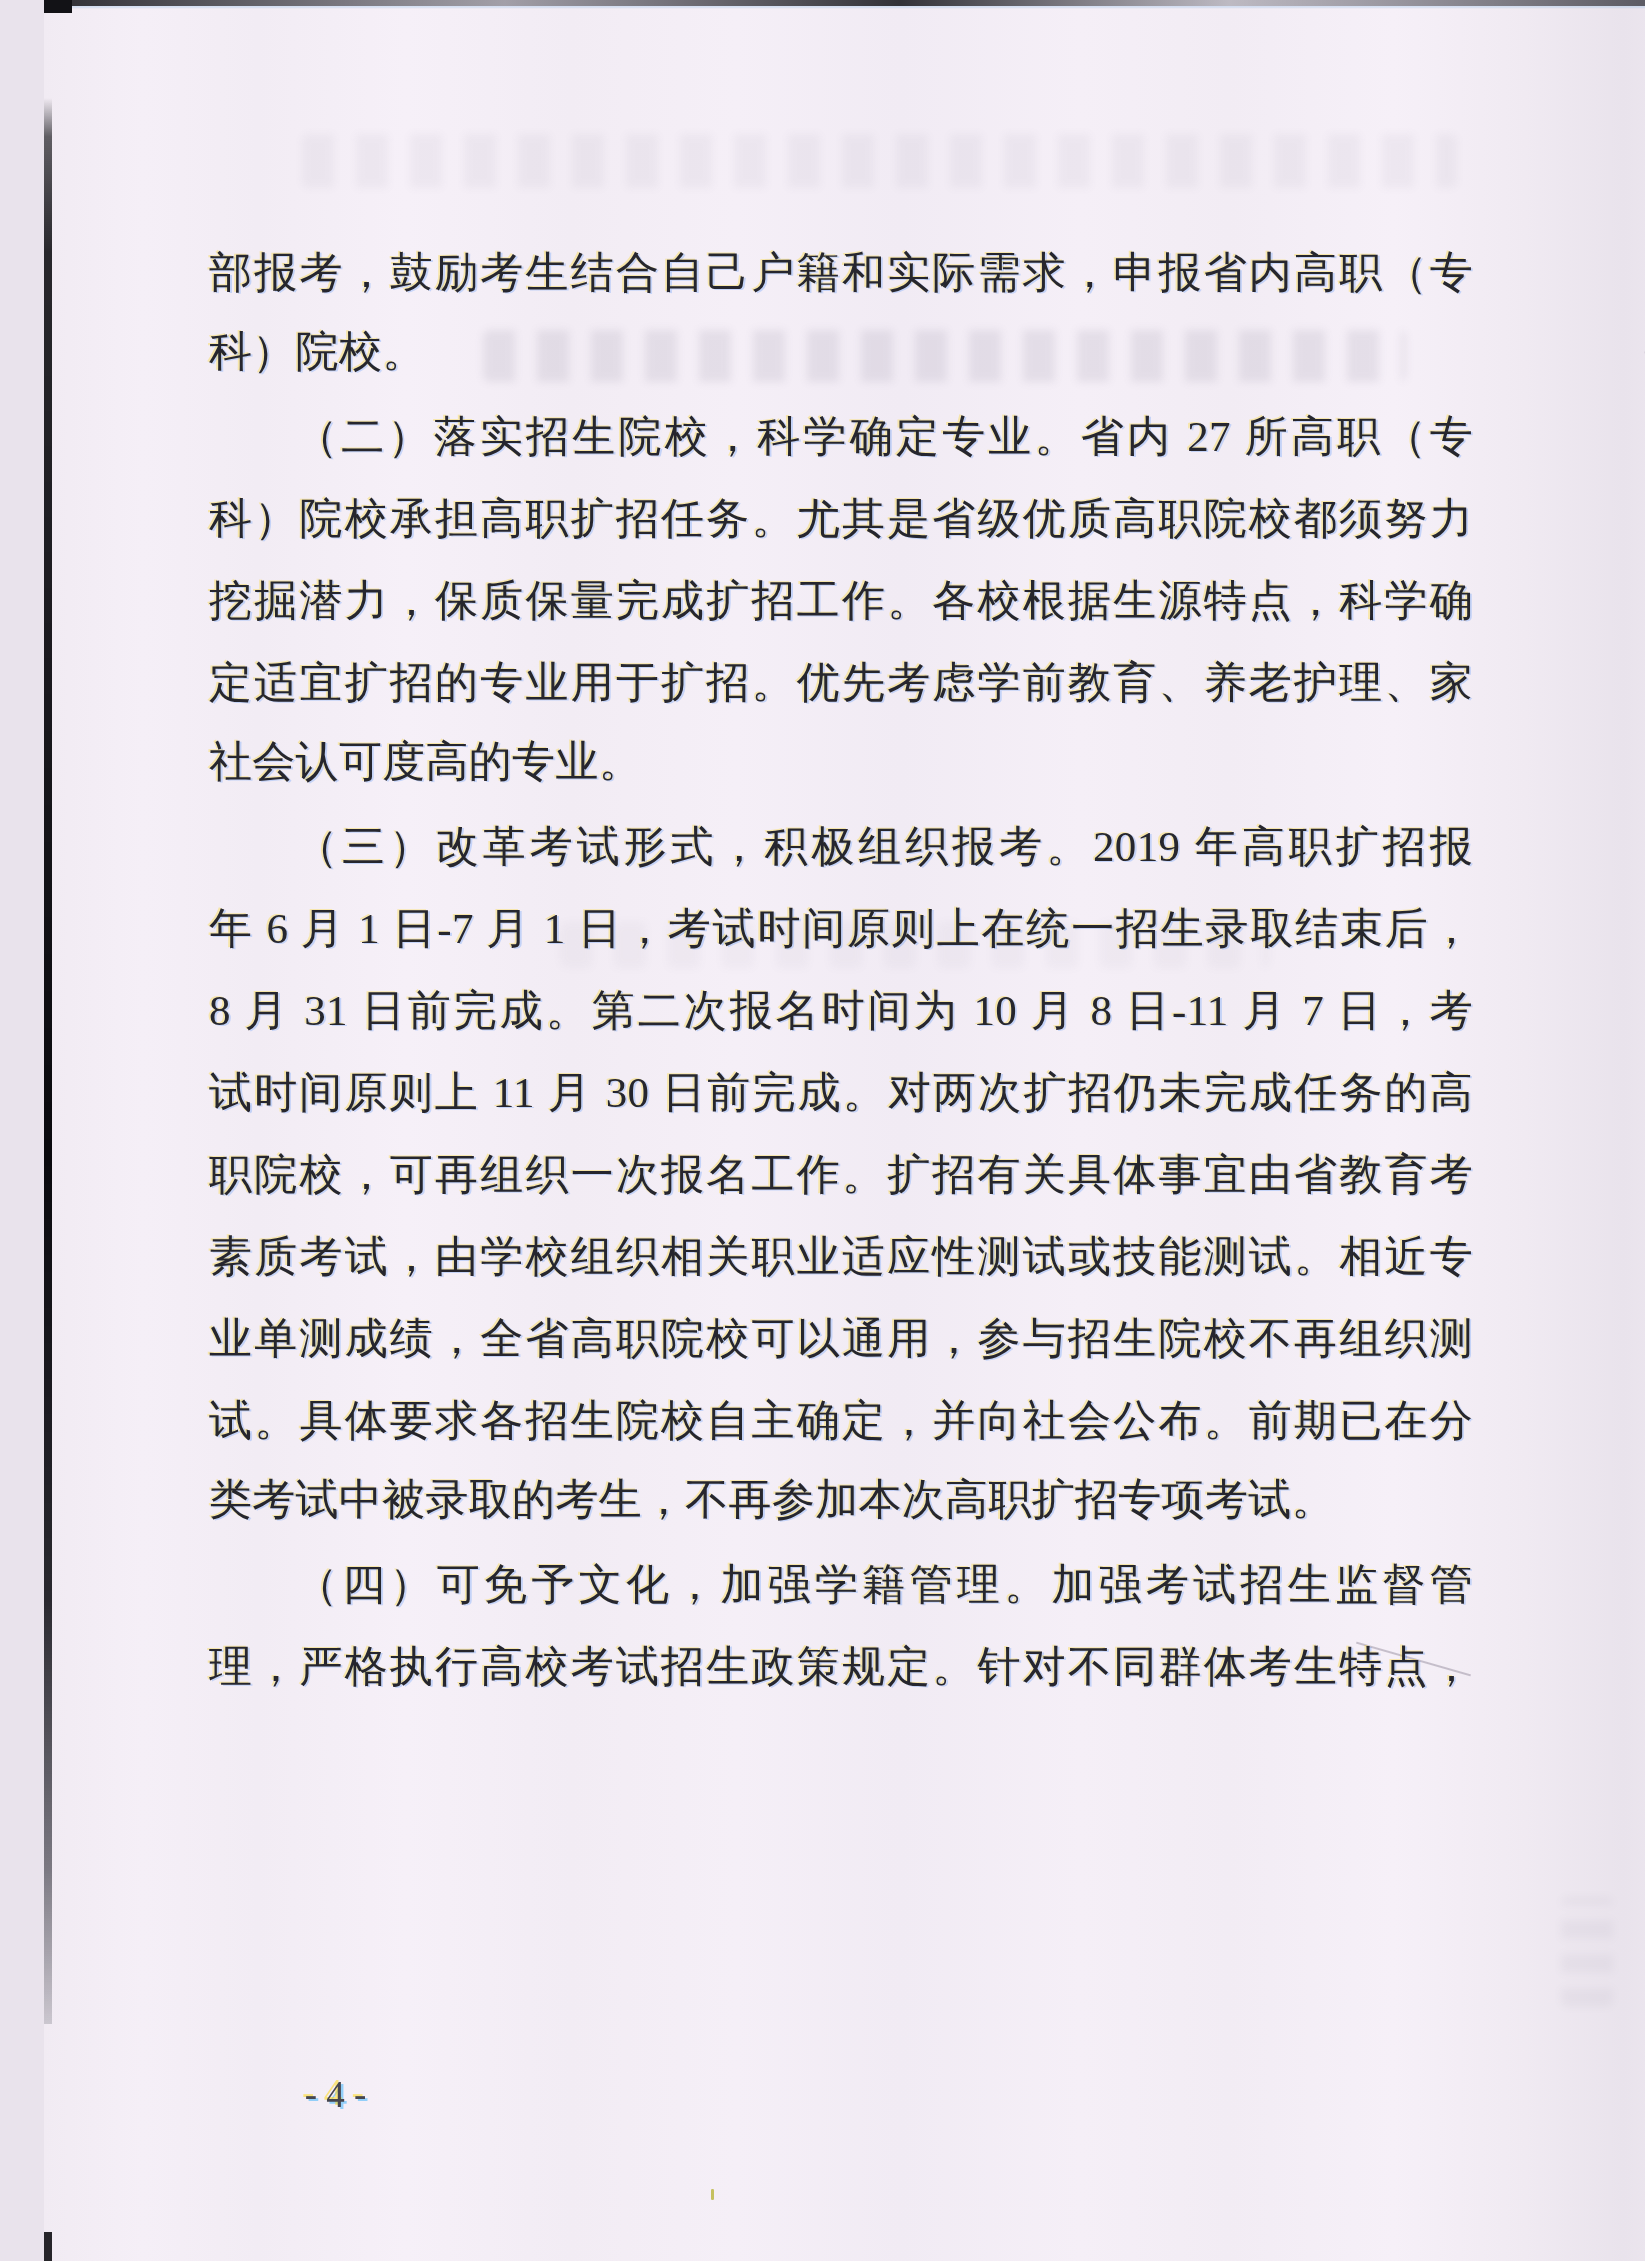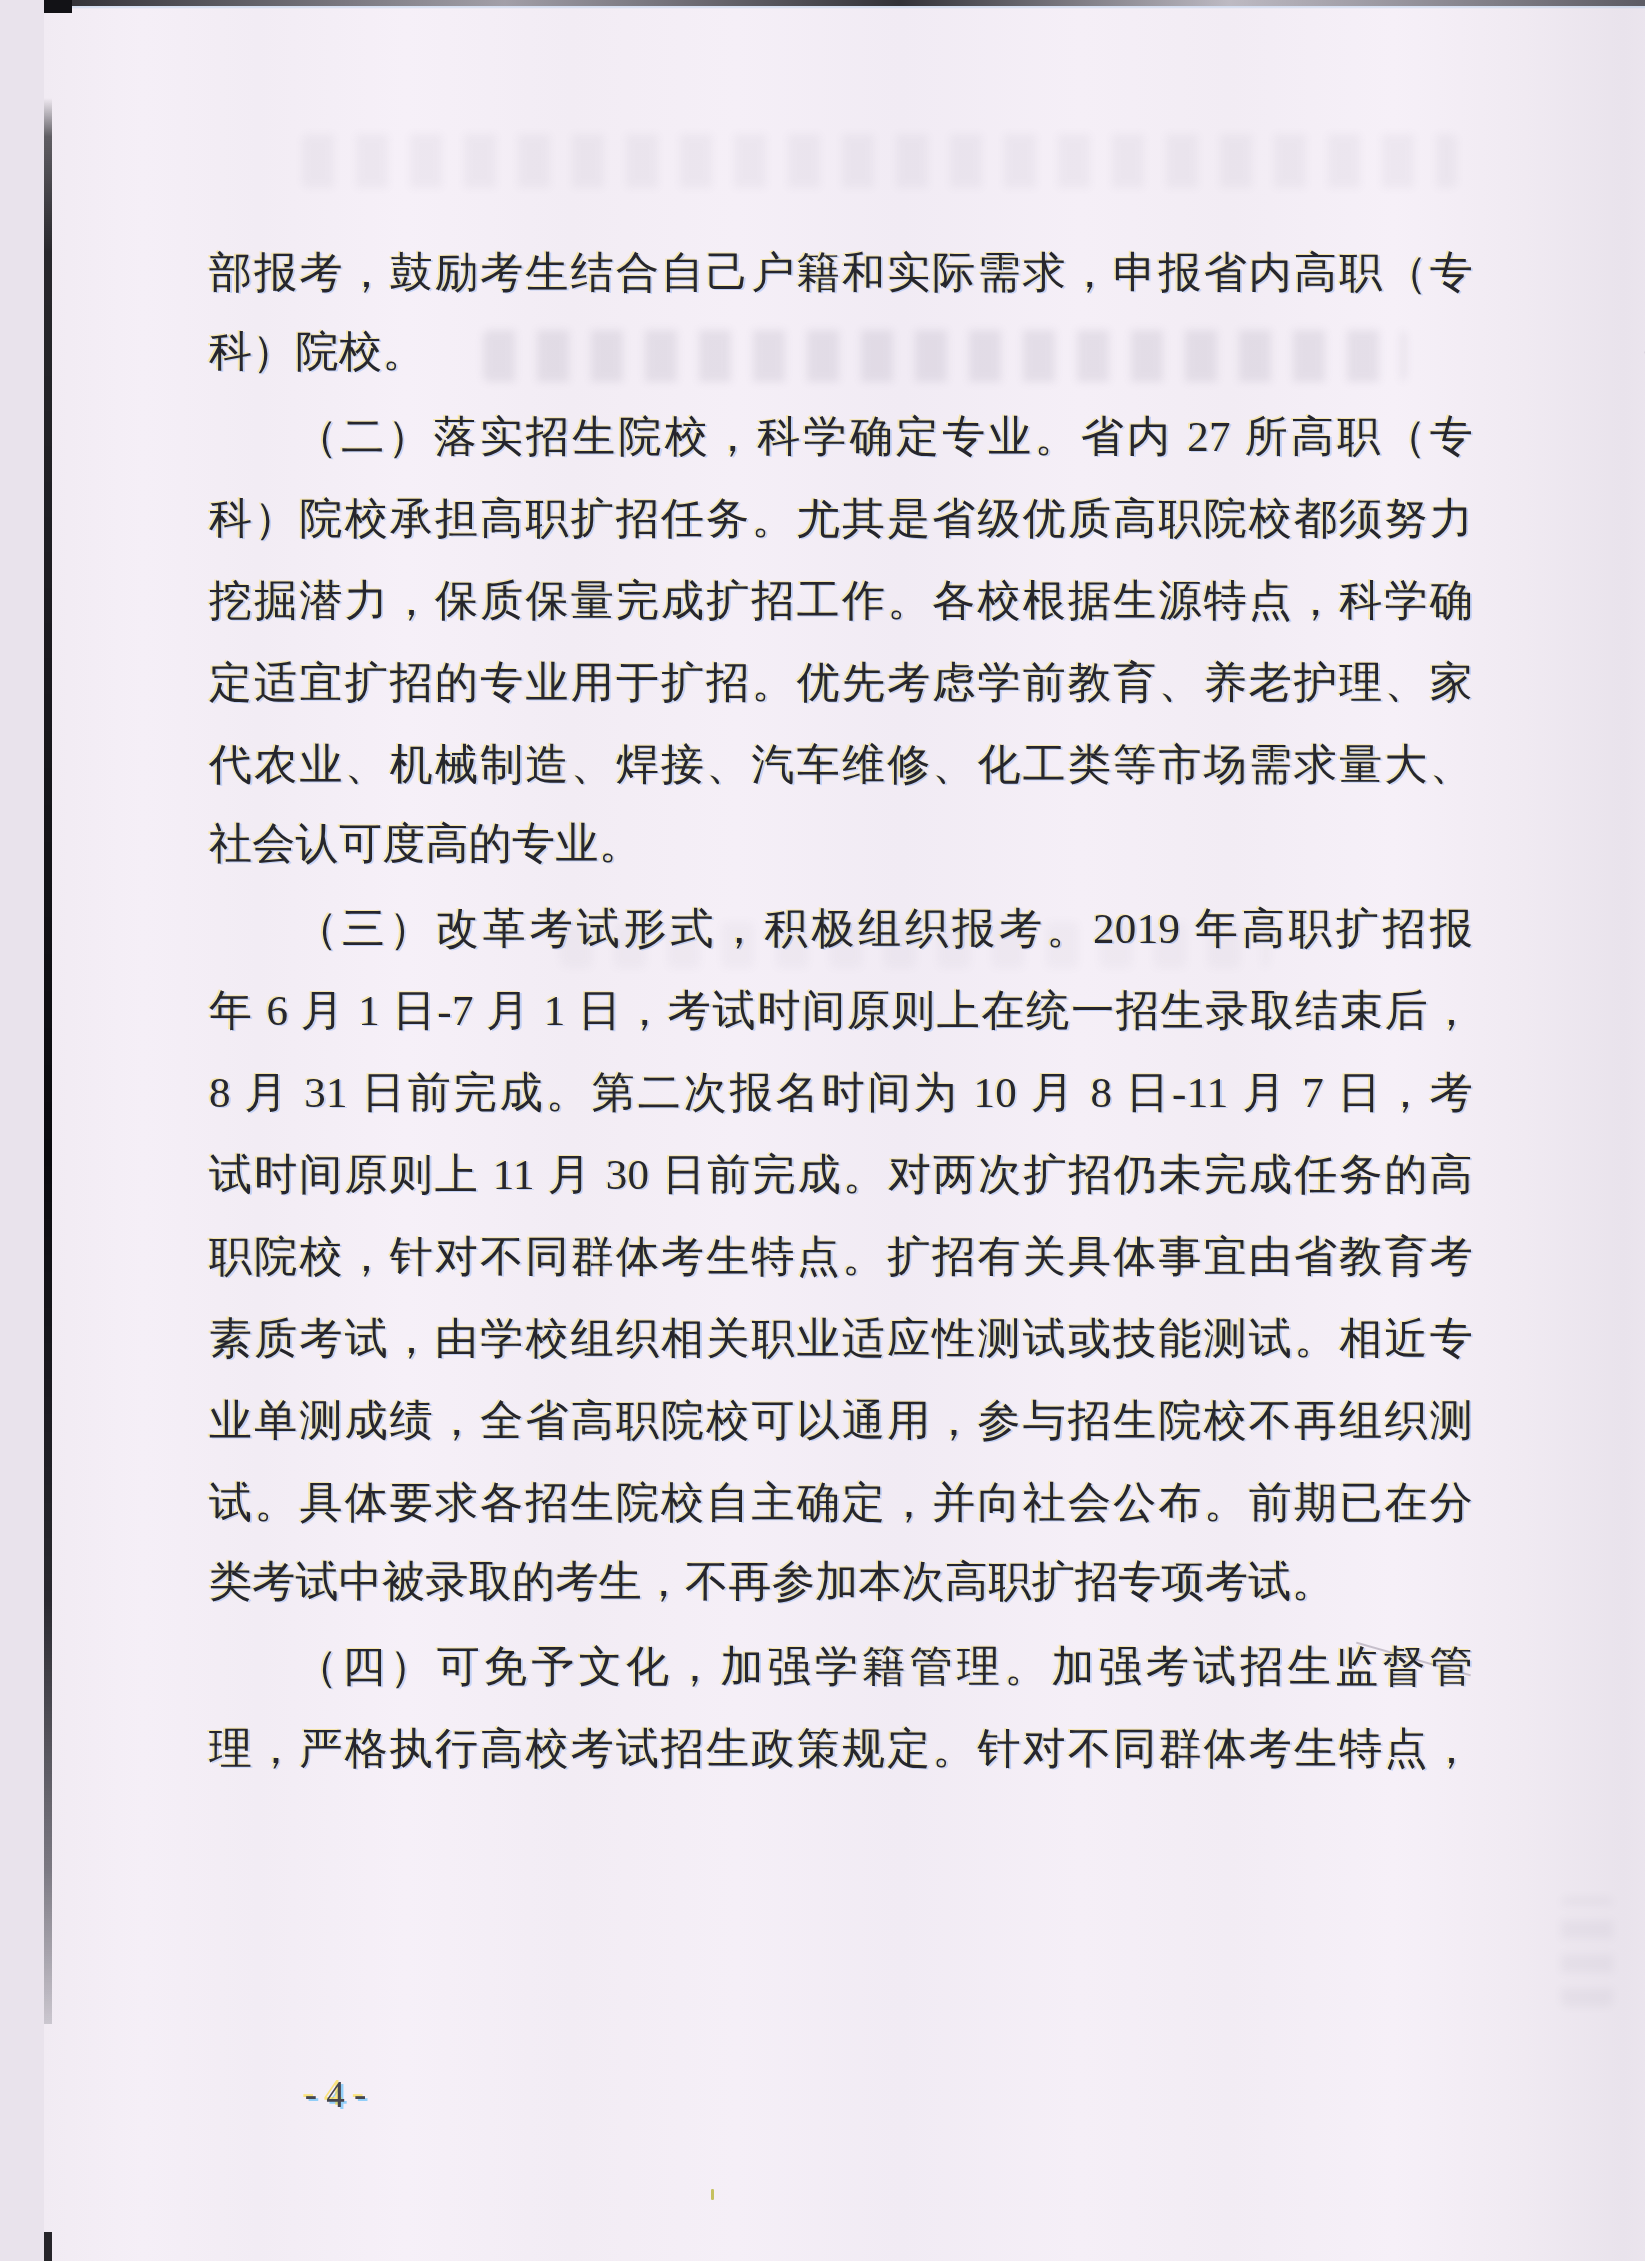--- a/index.html
+++ b/index.html
@@ -87,27 +87,26 @@
   <div class="crease-2"></div>
   <div class="speck"></div>
 
   <main class="text-block">
     <div class="line">部报考，鼓励考生结合自己户籍和实际需求，申报省内高职（专</div>
     <div class="line end">科）院校。</div>
     <div class="line indent">（二）落实招生院校，科学确定专业。省内 27 所高职（专</div>
     <div class="line">科）院校承担高职扩招任务。尤其是省级优质高职院校都须努力</div>
     <div class="line">挖掘潜力，保质保量完成扩招工作。各校根据生源特点，科学确</div>
     <div class="line">定适宜扩招的专业用于扩招。优先考虑学前教育、养老护理、家</div>
-    <div class="line">代农业、机械制造、焊接、汽车维修、化工类等市场需求量大、</div>
     <div class="line end">社会认可度高的专业。</div>
     <div class="line indent">（三）改革考试形式，积极组织报考。2019 年高职扩招报</div>
     <div class="line">年 6 月 1 日-7 月 1 日，考试时间原则上在统一招生录取结束后，</div>
     <div class="line">8 月 31 日前完成。第二次报名时间为 10 月 8 日-11 月 7 日，考</div>
     <div class="line">试时间原则上 11 月 30 日前完成。对两次扩招仍未完成任务的高</div>
-    <div class="line">职院校，针对不同群体考生特点。扩招有关具体事宜由省教育考</div>
+    <div class="line">职院校，可再组织一次报名工作。扩招有关具体事宜由省教育考</div>
     <div class="line">素质考试，由学校组织相关职业适应性测试或技能测试。相近专</div>
     <div class="line">业单测成绩，全省高职院校可以通用，参与招生院校不再组织测</div>
     <div class="line">试。具体要求各招生院校自主确定，并向社会公布。前期已在分</div>
     <div class="line end">类考试中被录取的考生，不再参加本次高职扩招专项考试。</div>
     <div class="line indent">（四）可免予文化，加强学籍管理。加强考试招生监督管</div>
     <div class="line">理，严格执行高校考试招生政策规定。针对不同群体考生特点，</div>
   </main>
 
   <div class="page-number">- 4 -</div>
 

